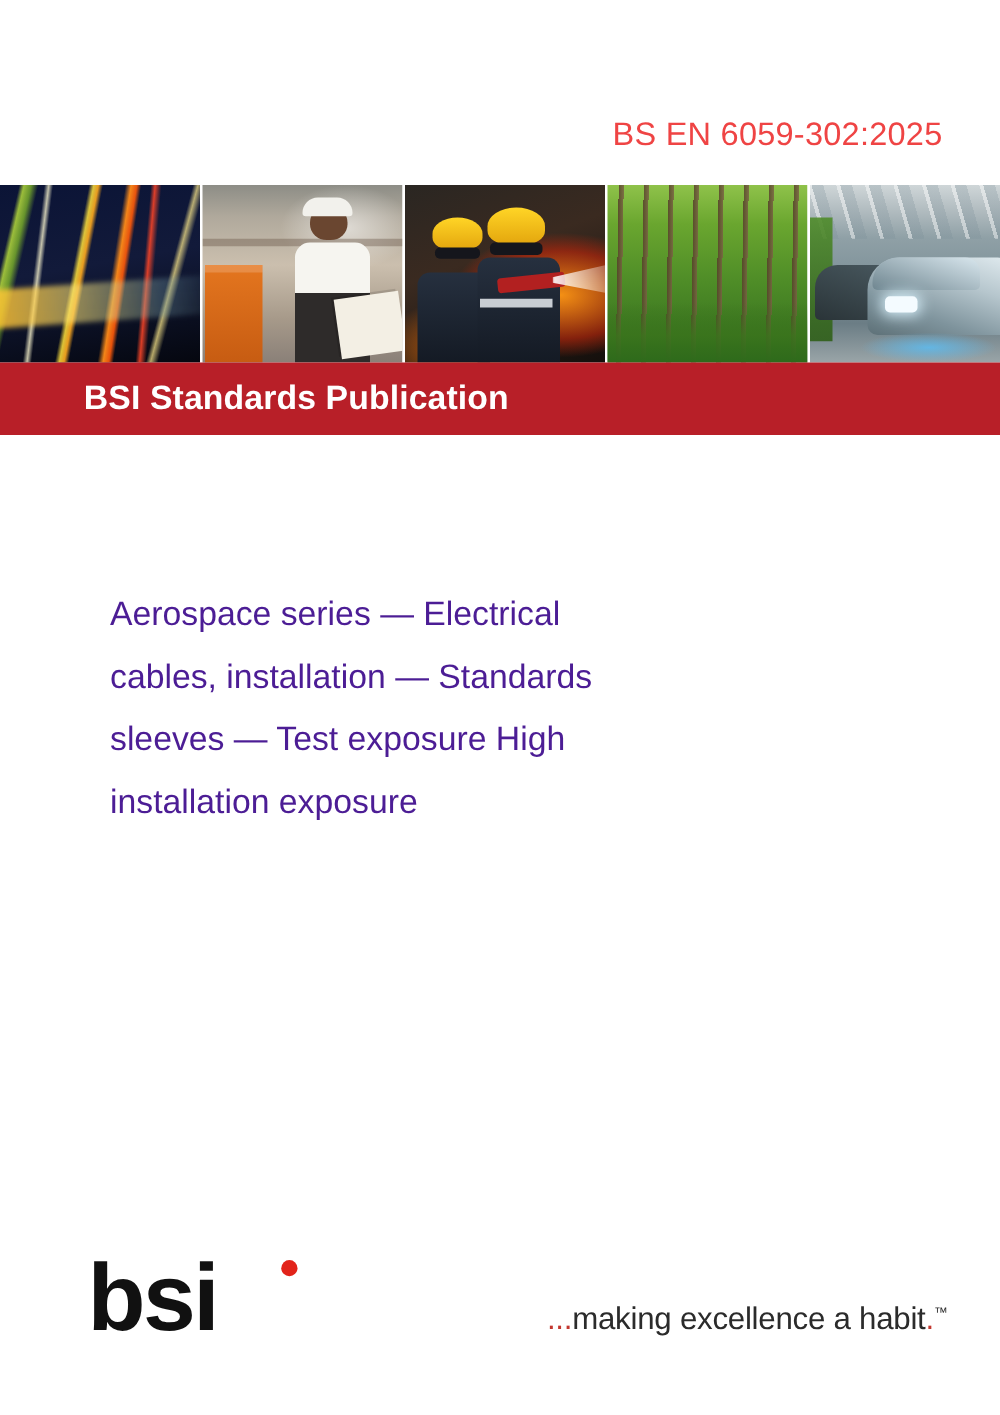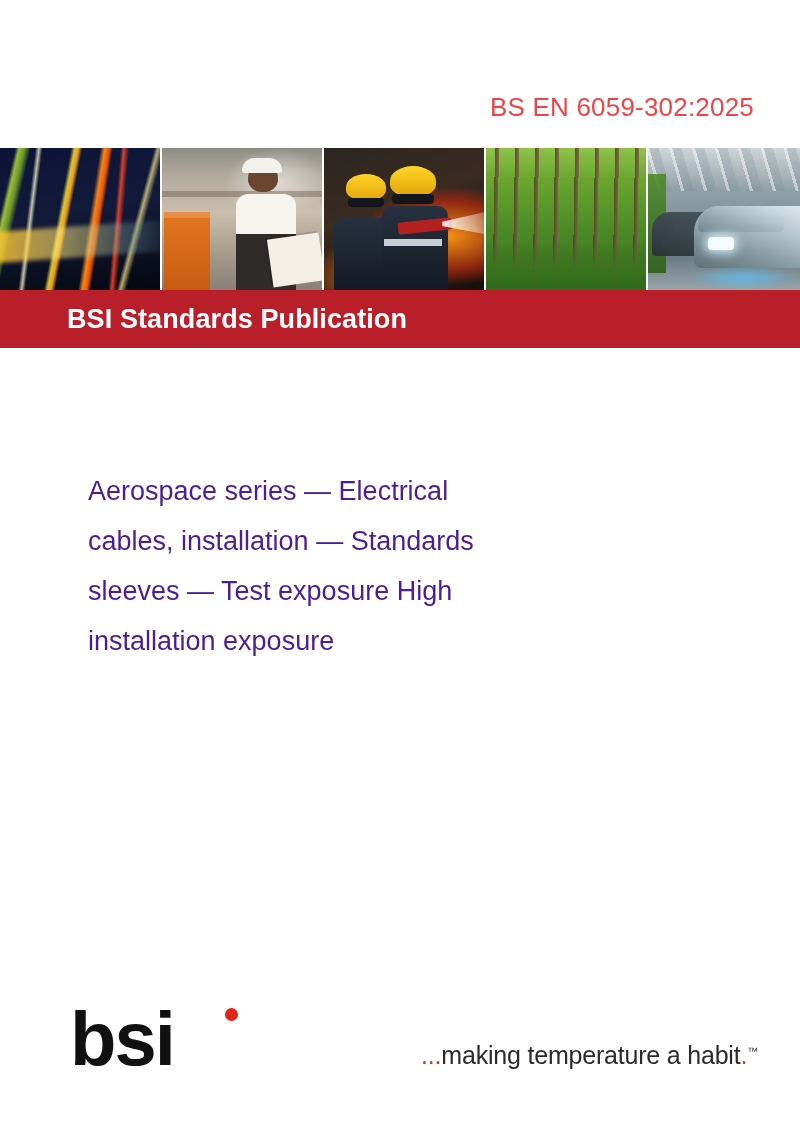--- a/index.html
+++ b/index.html
@@ -381,16 +381,16 @@
     <div class="title-line">sleeves — Test exposure High</div>
     <div class="title-line">installation exposure</div>
   </div>
 
   <div class="logo">
     <span class="logo-word">bsi</span>
     <span class="logo-dot"></span>
   </div>
 
   <div class="tagline">
-    <span class="dots">...</span><span>making temperature a habit</span><span class="endmark">.</span><span class="tm">™</span>
+    <span class="dots">...</span><span>making excellence a habit</span><span class="endmark">.</span><span class="tm">™</span>
   </div>
 
 </div>
 
 </body></html>

